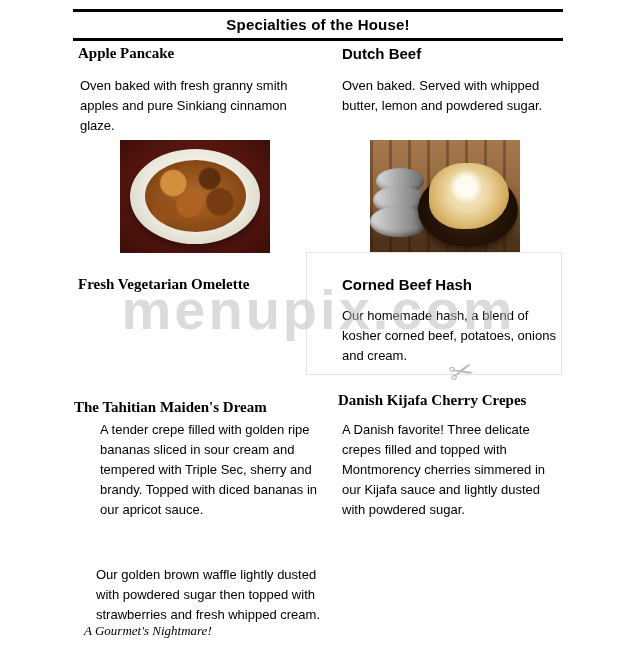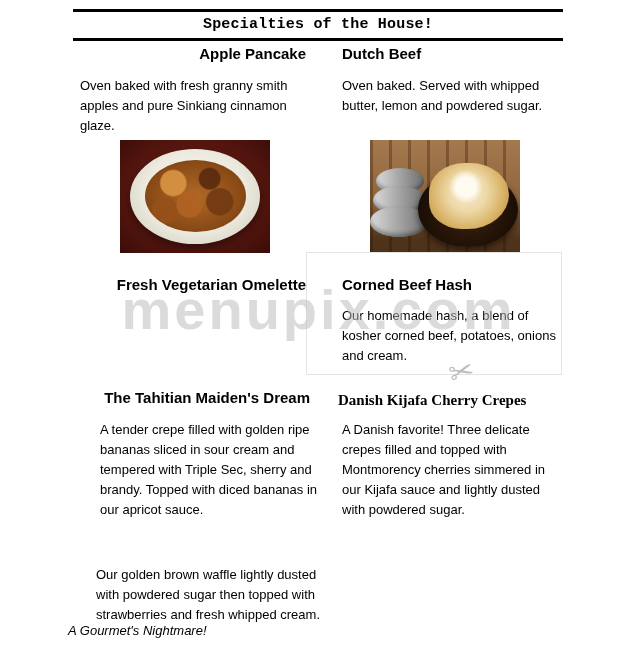--- a/index.html
+++ b/index.html
@@ -9,24 +9,24 @@
     font-family:"Liberation Sans", sans-serif;
     color:#000;
   }
   .page { position:relative; width:637px; height:646px; background:#fff; overflow:hidden; }
 
   .header {
     position:absolute; top:9px; left:73px; width:490px;
     border-top:3px solid #000; border-bottom:3px solid #000;
     text-align:center; padding:4px 0 5px 0;
   }
-  .header h1 { font-size:15px; font-weight:bold; letter-spacing:0.2px;font-family:Liberation Mono, monospace; }
+  .header h1 { font-size:15px; font-weight:bold; letter-spacing:0.2px; }
 
   .heading { position:absolute; font-size:15px; font-weight:bold; line-height:17px; }
-  .center  { text-align:right; }
+  .center  { text-align:left;font-family:Liberation Serif, serif; }
   .desc    { position:absolute; font-size:13px; line-height:20px; }
   .footnote{ position:absolute; font-size:13px; font-style:italic; }
 
   
   .photo { position:absolute; width:150px; height:113px; overflow:hidden; }
 
   .photo-apple {
     background: radial-gradient(ellipse at 50% 48%, #7d2a1c 0%, #5a1710 55%, #3a0d08 100%);
   }
   .plate {
@@ -117,23 +117,23 @@
 
   <div class="clip-box"></div>
   <div class="watermark">menupix.com</div>
   <div class="scissors">✂</div>
 
   <h2 class="heading center" style="top:276px; left:78px; width:228px;">Fresh Vegetarian Omelette</h2>
   <h2 class="heading" style="top:276px; left:342px; width:220px;">Corned Beef Hash</h2>
 
   <p class="desc" style="top:306px; left:342px; width:216px;">Our homemade hash, a blend of kosher corned beef, potatoes, onions and cream.</p>
 
-  <h2 class="heading center" style="top:389px; left:74px; width:236px;">The Tahitian Maiden's Dream</h2>
+  <h2 class="heading center" style="top:399px; left:74px; width:236px;">The Tahitian Maiden's Dream</h2>
   <h2 class="heading" style="top:392px; left:338px; width:228px;font-family:Liberation Serif, serif;">Danish Kijafa Cherry Crepes</h2>
 
   <p class="desc" style="top:420px; left:80px; width:224px;margin-left:20px;">A tender crepe filled with golden ripe bananas sliced in sour cream and tempered with Triple Sec, sherry and brandy. Topped with diced bananas in our apricot sauce.</p>
   <p class="desc" style="top:420px; left:342px; width:222px;">A Danish favorite! Three delicate crepes filled and topped with Montmorency cherries simmered in our Kijafa sauce and lightly dusted with powdered sugar.</p>
 
   <p class="desc" style="top:565px; left:80px; width:226px;margin-left:16px;">Our golden brown waffle lightly dusted with powdered sugar then topped with strawberries and fresh whipped cream.</p>
 
-  <p class="footnote" style="top:623px; left:68px; width:260px;">A Gourmet's Nightmare!</p>
+  <p class="footnote" style="top:623px; left:84px; width:260px;font-family:Liberation Serif, serif;">A Gourmet's Nightmare!</p>
 
 </div>
 
 </body></html>

